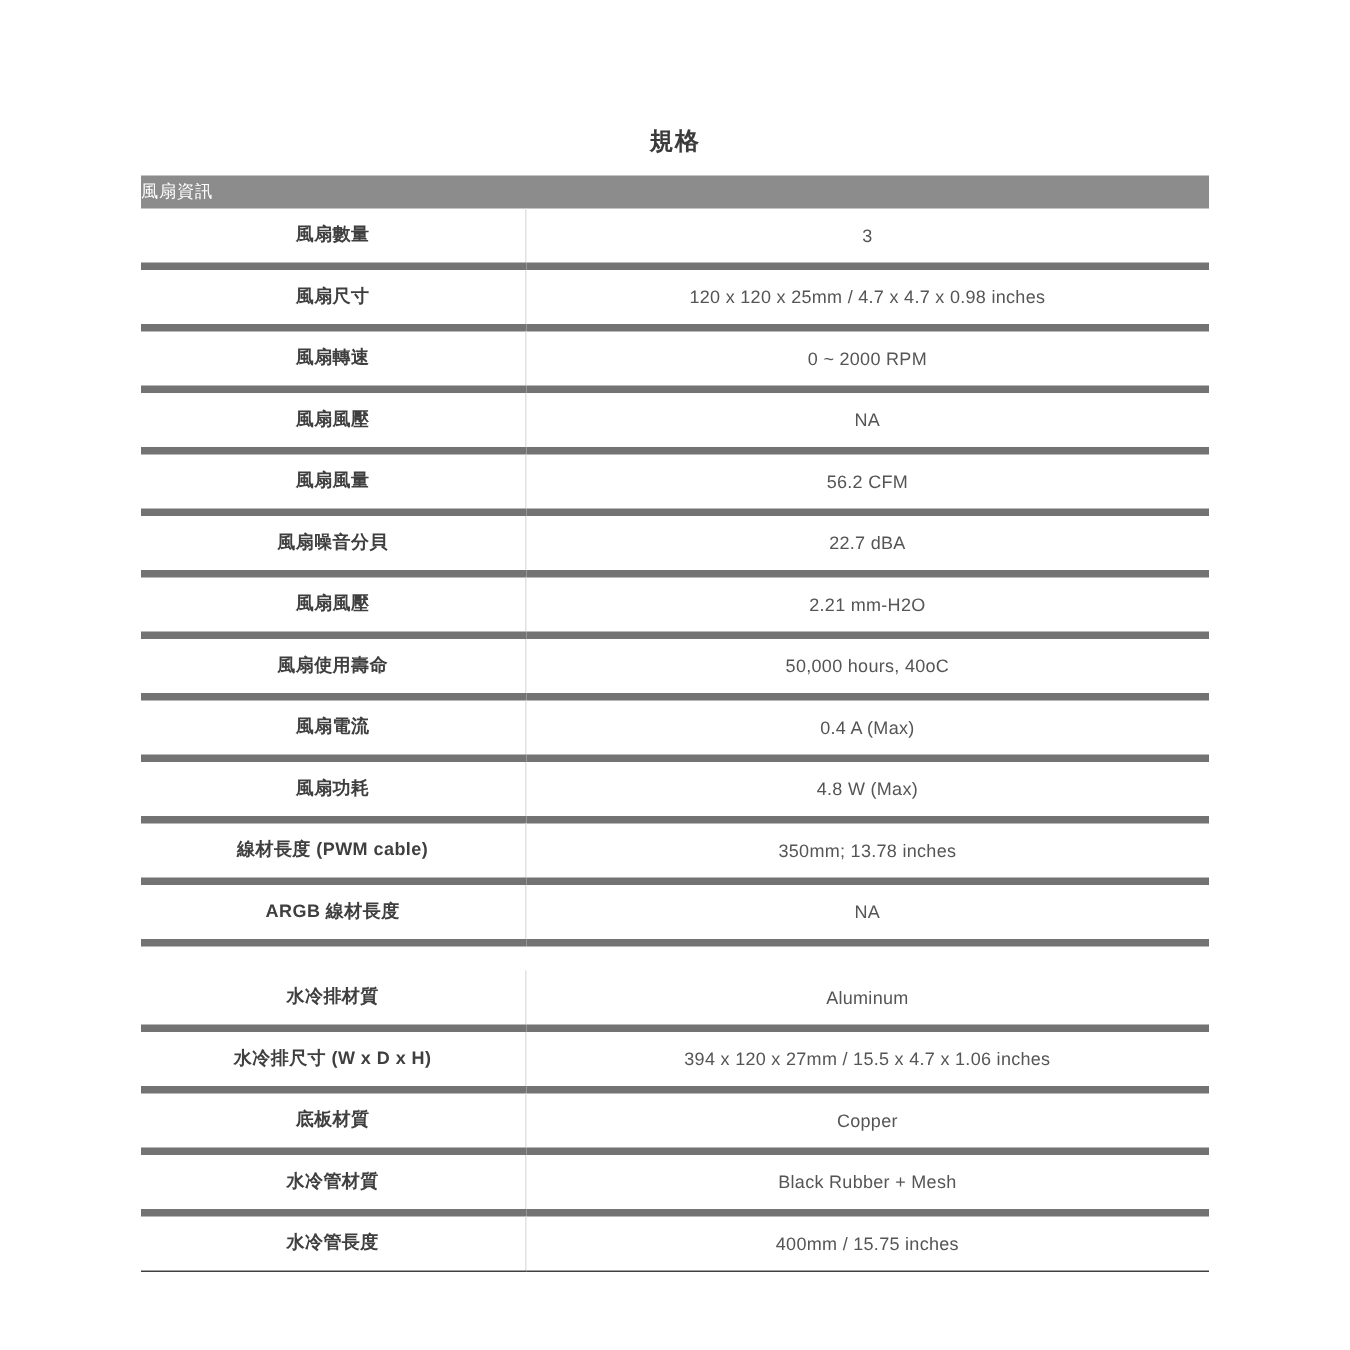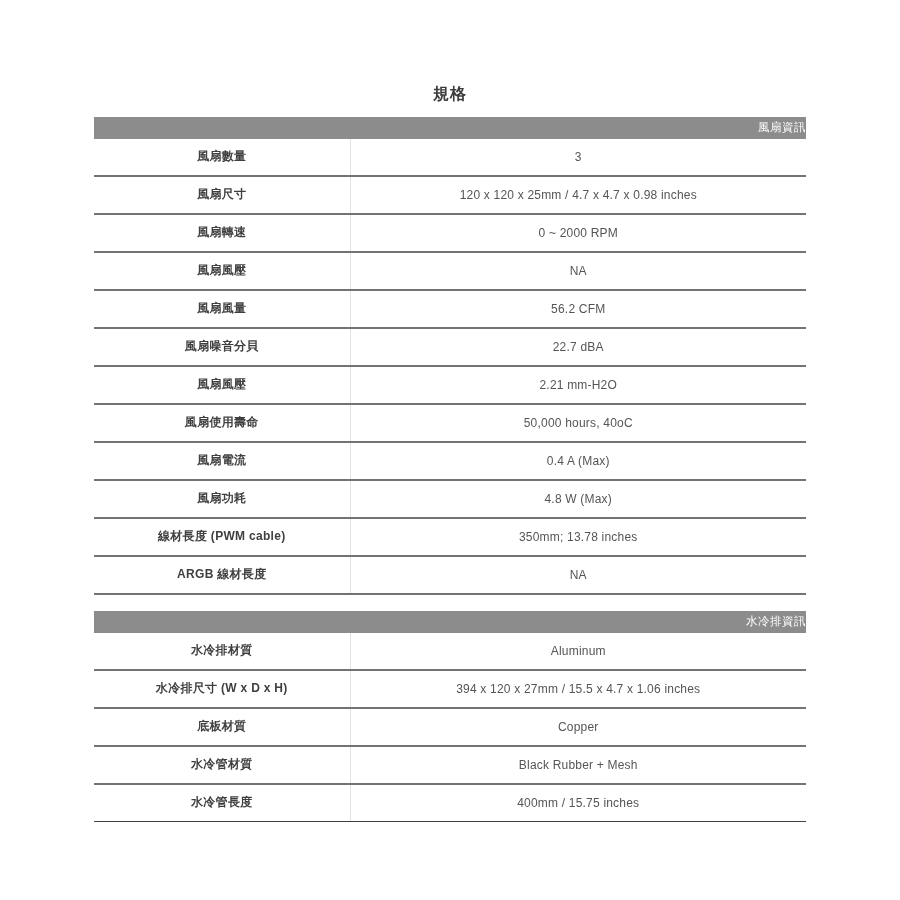--- a/index.html
+++ b/index.html
@@ -31,28 +31,28 @@
   }
   .spec-table {
     width: 712px;
     margin: 12px auto 0 auto;
     border-collapse: collapse;
     table-layout: fixed;
   }
   .section-head td {
     background: #8c8c8c;
     color: #ffffff;
-    text-align: right;
+    text-align: left;
     font-size: 11.5px;
     padding: 3px 0 4px 0;
     letter-spacing: 0.5px;
     font-weight: normal;
   }
   .spec-row td {
-    border-bottom: 2px solid #737373;
+    border-bottom: 5px solid #737373;
     font-size: 12px;
     padding: 9px 0 10px 0;
     vertical-align: middle;
   }
   .spec-row td.label {
     width: 256px;
     text-align: center;
     color: #3f3f3f;
     border-right: 1px solid #e2e2e2;
     font-weight: bold;
@@ -130,23 +130,20 @@
           <td class="label">線材長度 (PWM cable)</td>
           <td class="value">350mm; 13.78 inches</td>
         </tr>
         <tr class="spec-row">
           <td class="label">ARGB 線材長度</td>
           <td class="value">NA</td>
         </tr>
         <tr class="gap-row">
           <td colspan="2"></td>
         </tr>
-        <tr class="section-head">
-          <td colspan="2">水冷排資訊</td>
-        </tr>
         <tr class="spec-row">
           <td class="label">水冷排材質</td>
           <td class="value">Aluminum</td>
         </tr>
         <tr class="spec-row">
           <td class="label">水冷排尺寸 (W x D x H)</td>
           <td class="value">394 x 120 x 27mm / 15.5 x 4.7 x 1.06 inches</td>
         </tr>
         <tr class="spec-row">
           <td class="label">底板材質</td>

